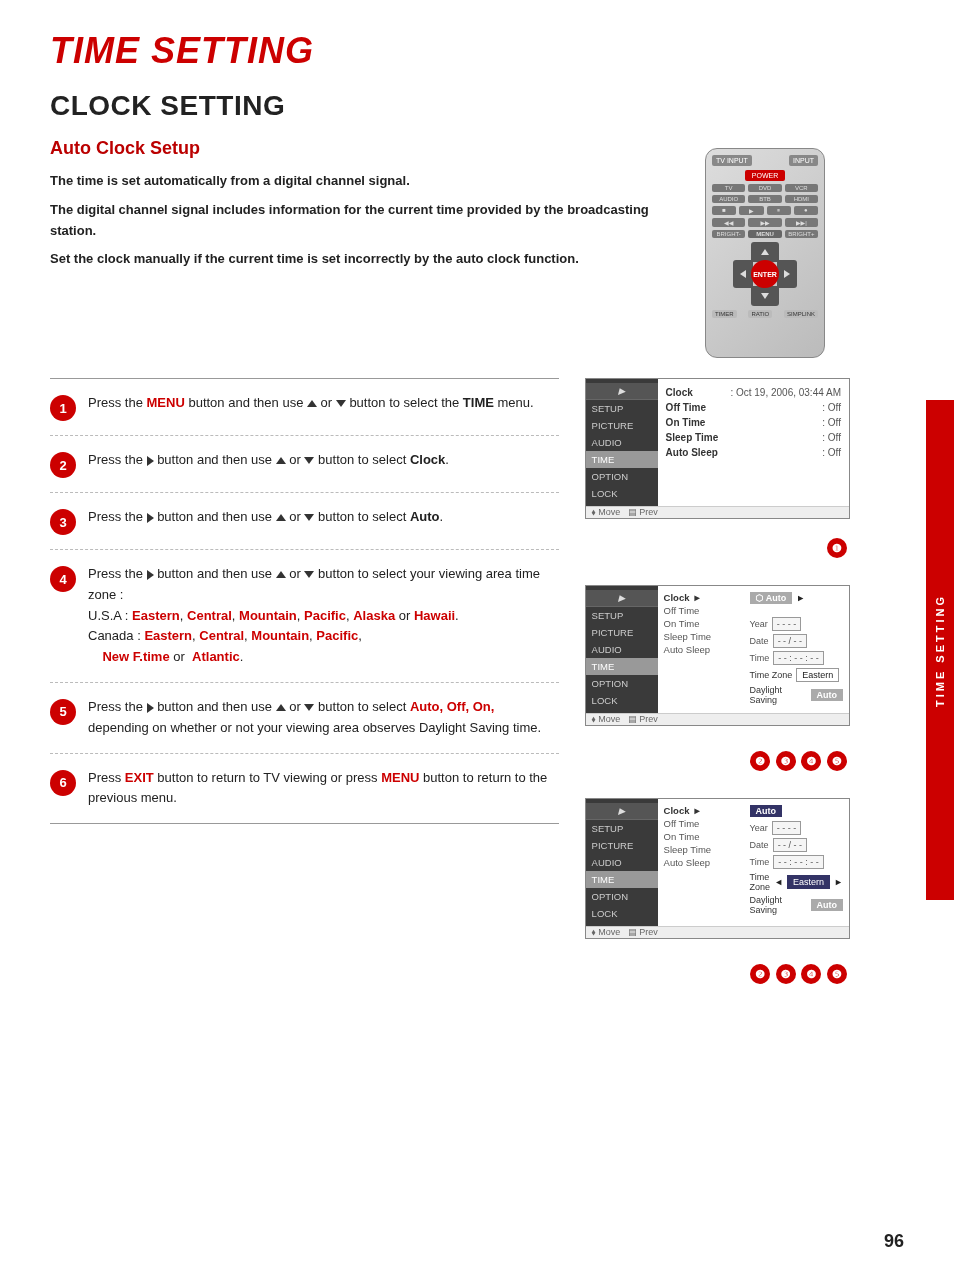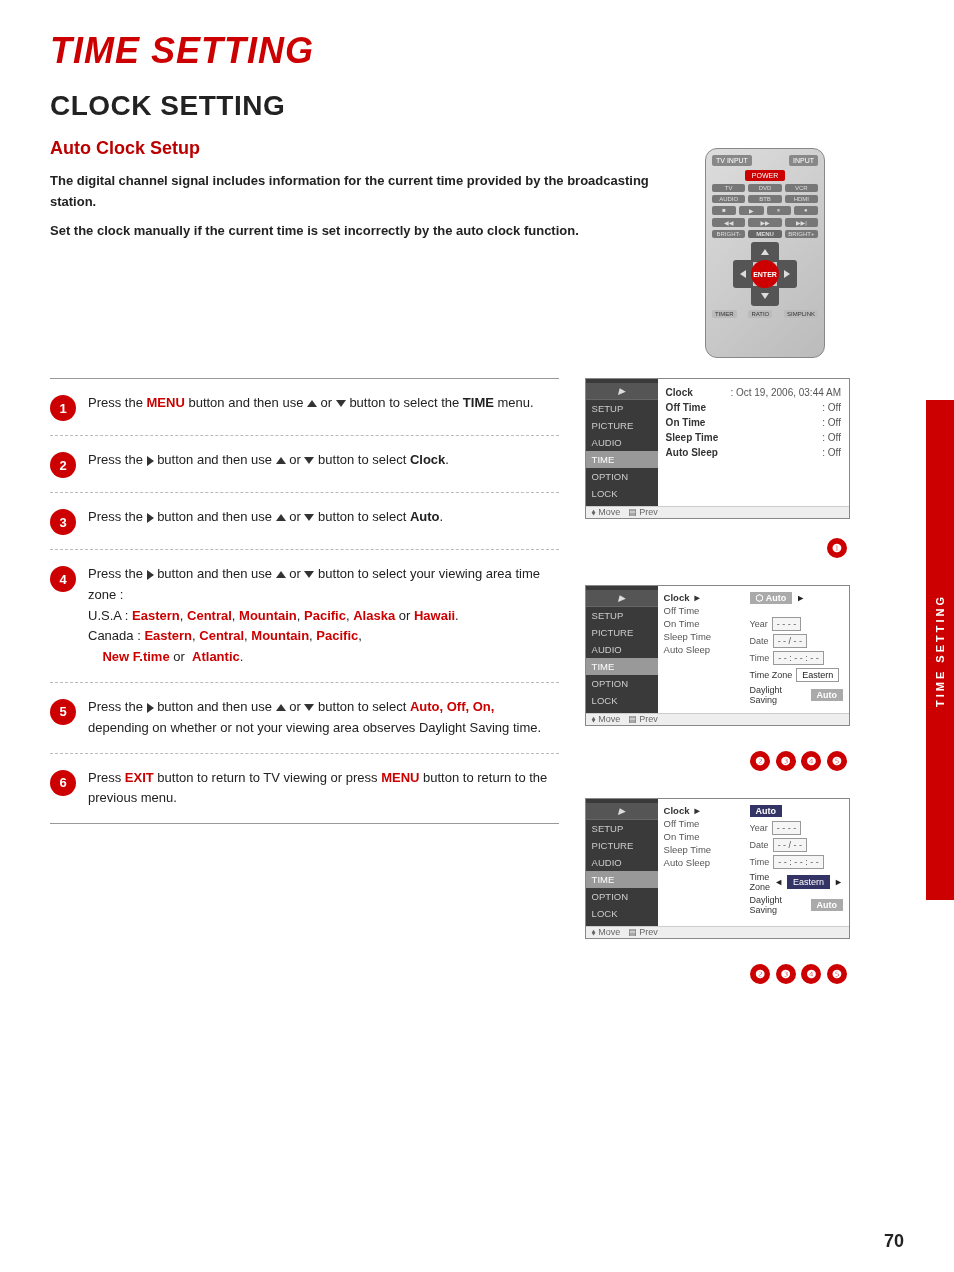--- a/index.html
+++ b/index.html
@@ -487,20 +487,21 @@
 
 <div class="main-content">
 
   <div class="page-title">TIME SETTING</div>
 
   <div class="section-title">CLOCK SETTING</div>
 
   <div class="top-section">
     <div class="top-text">
       <div class="subsection-title">Auto Clock Setup</div>
+      <p class="intro-text"><strong>The time is set automatically from a digital channel signal.</strong></p>
       <p class="intro-text"><strong>The digital channel signal includes information for the current time provided by the broadcasting station.</strong></p>
       <p class="intro-text"><strong>Set the clock manually if the current time is set incorrectly by the auto clock function.</strong></p>
     </div>
     <div class="remote-image">
 
       <div class="remote-body">
         <div class="remote-top-buttons">
           <div class="remote-btn-small">TV INPUT</div>
           <div class="remote-btn-small">INPUT</div>
         </div>
@@ -787,13 +788,13 @@
 
     </div>
   </div>
 
 </div>
 
 <div class="vertical-sidebar">
   <div class="vertical-text">TIME SETTING</div>
 </div>
 
-<div class="page-number">70</div>
+<div class="page-number">96</div>
 
 </body></html>

